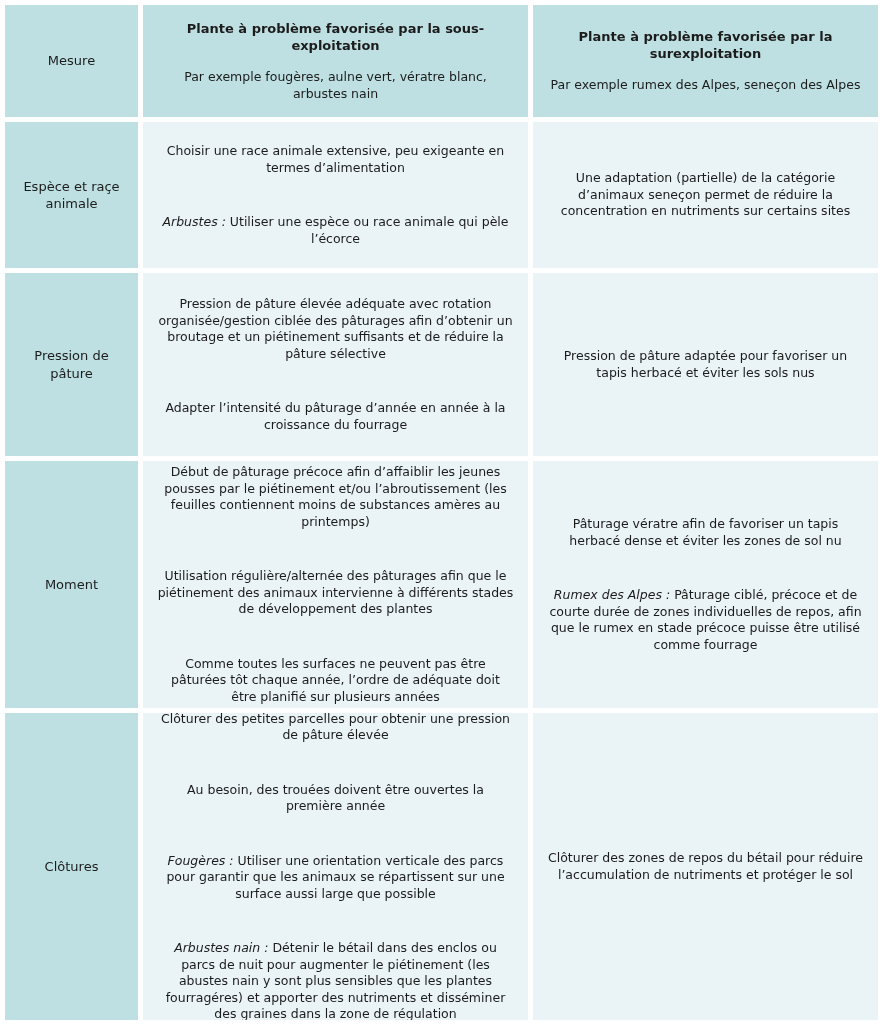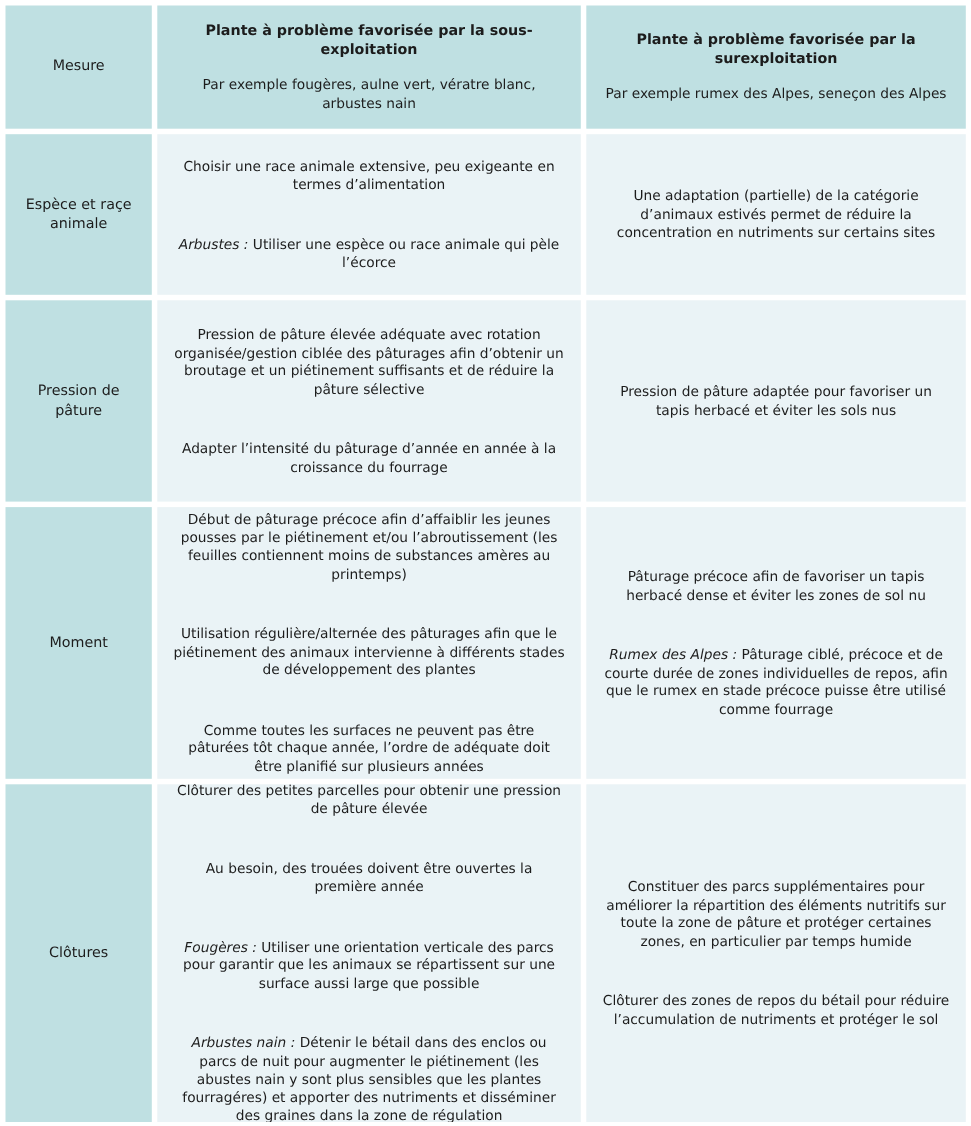--- a/index.html
+++ b/index.html
@@ -54,21 +54,21 @@
   </div>
 
   <div class="cell teal measure">
     <div>Espèce et raçe animale</div>
   </div>
   <div class="cell light">
       <p class="para"><span>Choisir une race animale extensive, peu exigeante en termes d’alimentation</span></p>
       <p class="para"><em>Arbustes : </em><span>Utiliser une espèce ou race animale qui pèle l’écorce</span></p>
     </div>
   <div class="cell light">
-      <p class="para"><span>Une adaptation (partielle) de la catégorie d’animaux estivés permet de réduire la concentration en nutriments sur certains sites</span></p>
+      <p class="para"><span>Une adaptation (partielle) de la catégorie d’animaux seneçon permet de réduire la concentration en nutriments sur certains sites</span></p>
     </div>
 
   <div class="cell teal measure">
     <div>Pression de pâture</div>
   </div>
   <div class="cell light">
       <p class="para"><span>Pression de pâture élevée adéquate avec rotation organisée/gestion ciblée des pâturages afin d’obtenir un broutage et un piétinement suffisants et de réduire la pâture sélective</span></p>
       <p class="para"><span>Adapter l’intensité du pâturage d’année en année à la croissance du fourrage</span></p>
     </div>
   <div class="cell light">
@@ -77,30 +77,29 @@
 
   <div class="cell teal measure">
     <div>Moment</div>
   </div>
   <div class="cell light">
       <p class="para"><span>Début de pâturage précoce afin d’affaiblir les jeunes pousses par le piétinement et/ou l’abroutissement (les feuilles contiennent moins de substances amères au printemps)</span></p>
       <p class="para"><span>Utilisation régulière/alternée des pâturages afin que le piétinement des animaux intervienne à différents stades de développement des plantes</span></p>
       <p class="para"><span>Comme toutes les surfaces ne peuvent pas être pâturées tôt chaque année, l’ordre de adéquate doit être planifié sur plusieurs années</span></p>
     </div>
   <div class="cell light">
-      <p class="para"><span>Pâturage précoce afin de favoriser un tapis herbacé dense et éviter les zones de sol nu</span></p>
+      <p class="para"><span>Pâturage vératre afin de favoriser un tapis herbacé dense et éviter les zones de sol nu</span></p>
       <p class="para"><em>Rumex des Alpes : </em><span>Pâturage ciblé, précoce et de courte durée de zones individuelles de repos, afin que le rumex en stade précoce puisse être utilisé comme fourrage</span></p>
     </div>
 
   <div class="cell teal measure">
     <div>Clôtures</div>
   </div>
   <div class="cell light">
       <p class="para"><span>Clôturer des petites parcelles pour obtenir une pression de pâture élevée</span></p>
       <p class="para"><span>Au besoin, des trouées doivent être ouvertes la première année</span></p>
       <p class="para"><em>Fougères : </em><span>Utiliser une orientation verticale des parcs pour garantir que les animaux se répartissent sur une surface aussi large que possible</span></p>
       <p class="para"><em>Arbustes nain : </em><span>Détenir le bétail dans des enclos ou parcs de nuit pour augmenter le piétinement (les abustes nain y sont plus sensibles que les plantes fourragéres) et apporter des nutriments et disséminer des graines dans la zone de régulation</span></p>
     </div>
   <div class="cell light">
-      <p class="para"><span>Constituer des parcs supplémentaires pour améliorer la répartition des éléments nutritifs sur toute la zone de pâture et protéger certaines zones, en particulier par temps humide</span></p>
       <p class="para"><span>Clôturer des zones de repos du bétail pour réduire l’accumulation de nutriments et protéger le sol</span></p>
     </div>
 </div>
 
 </body></html>

